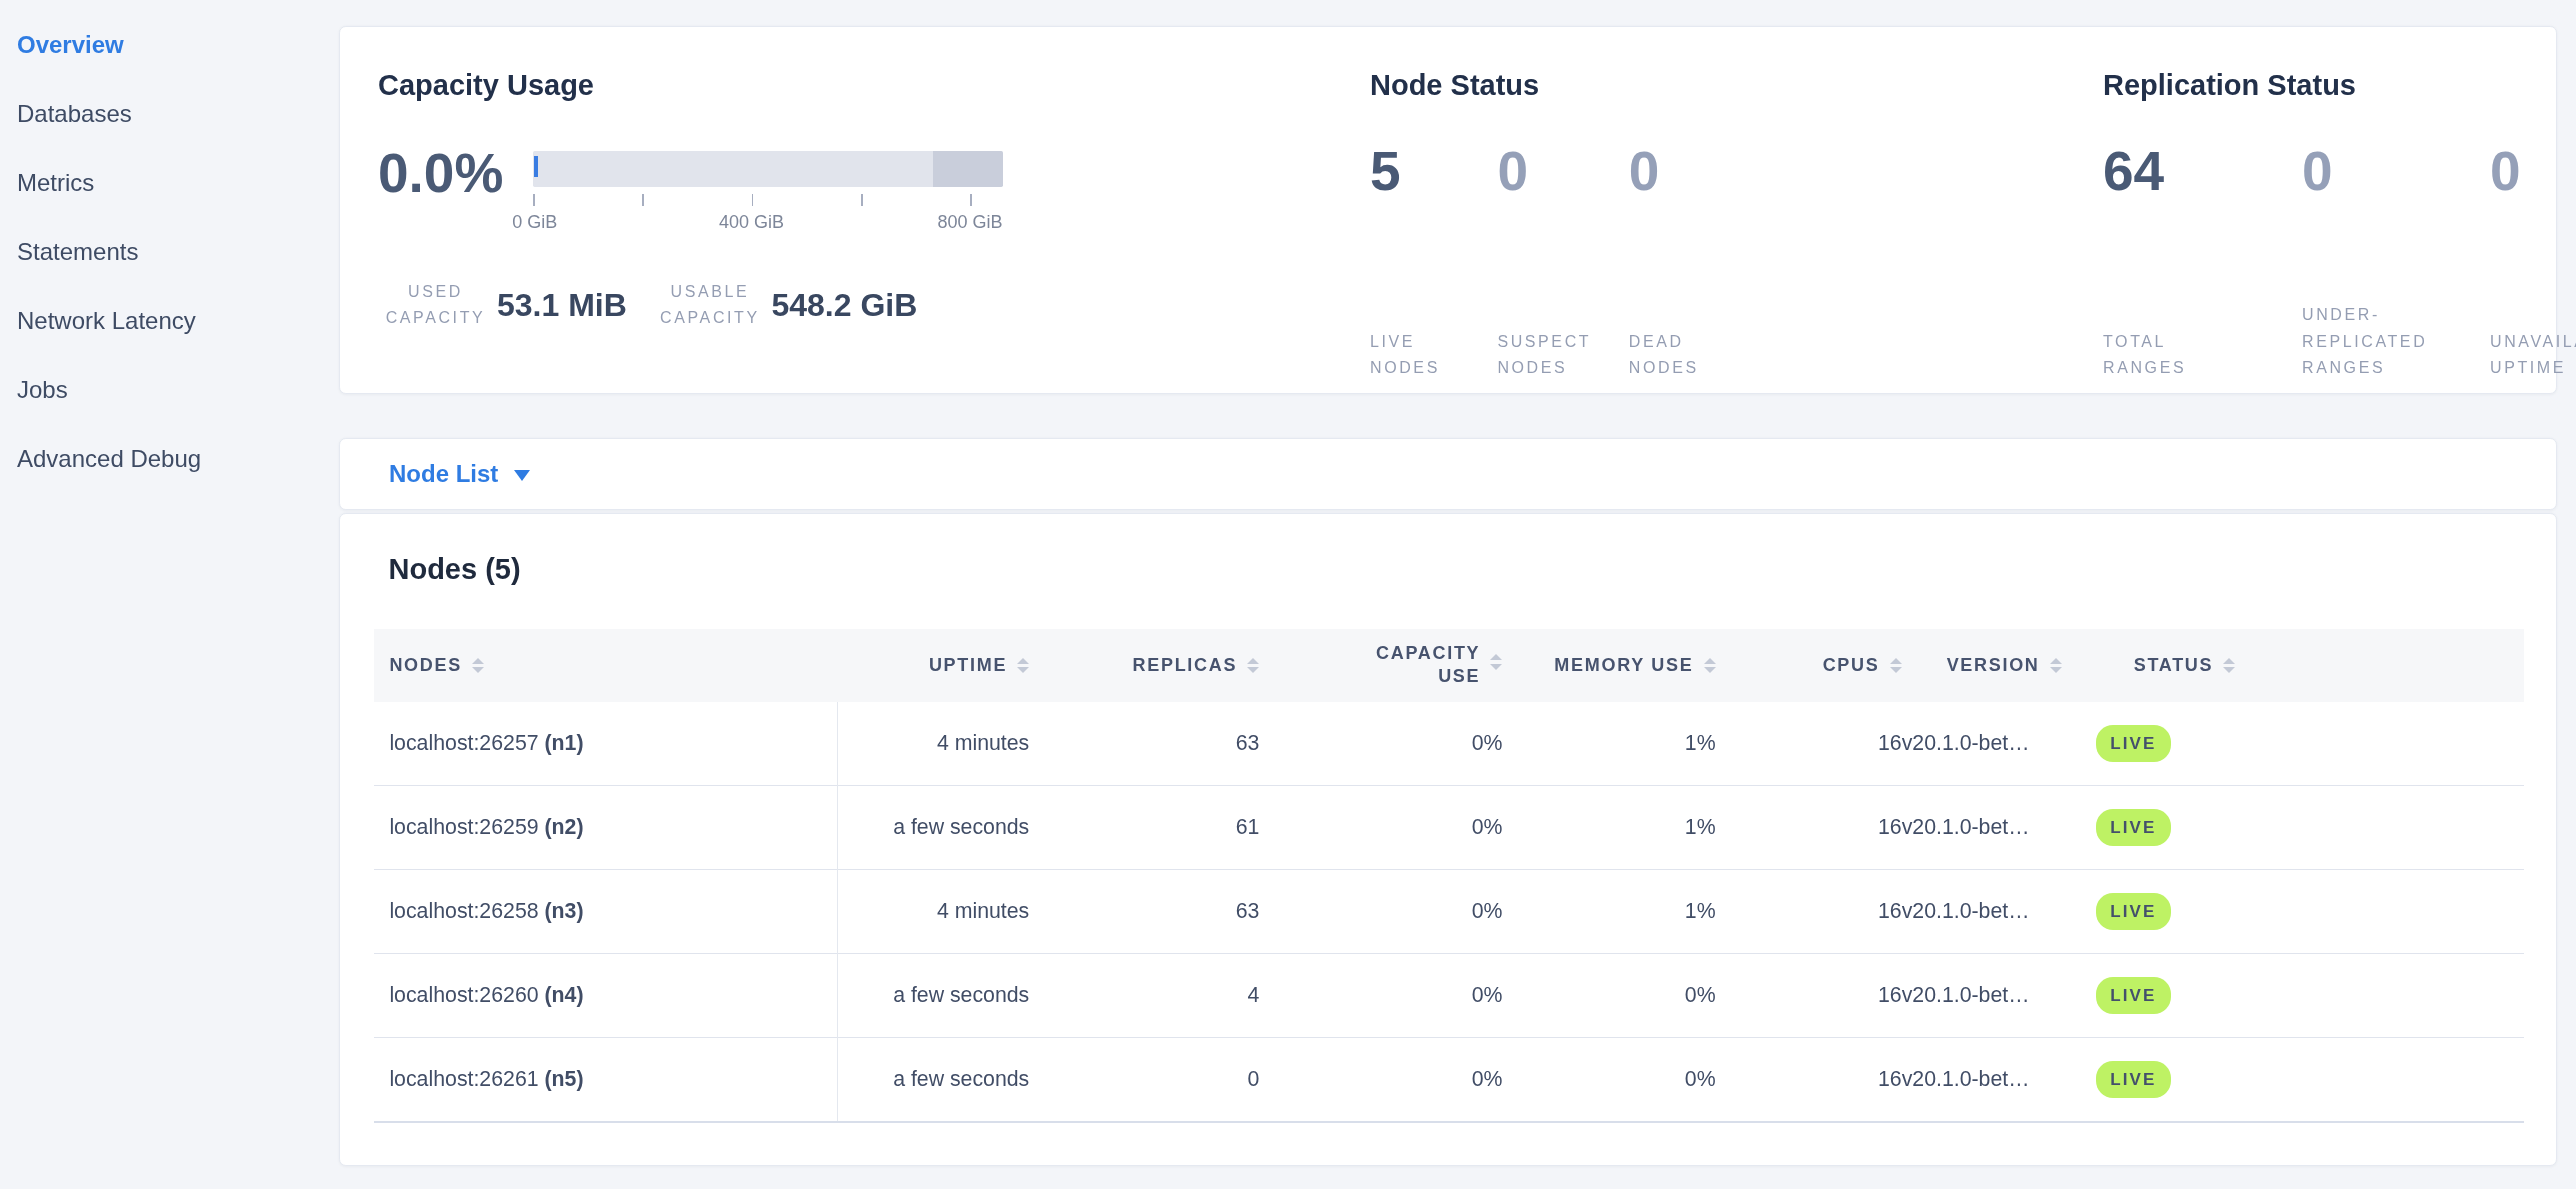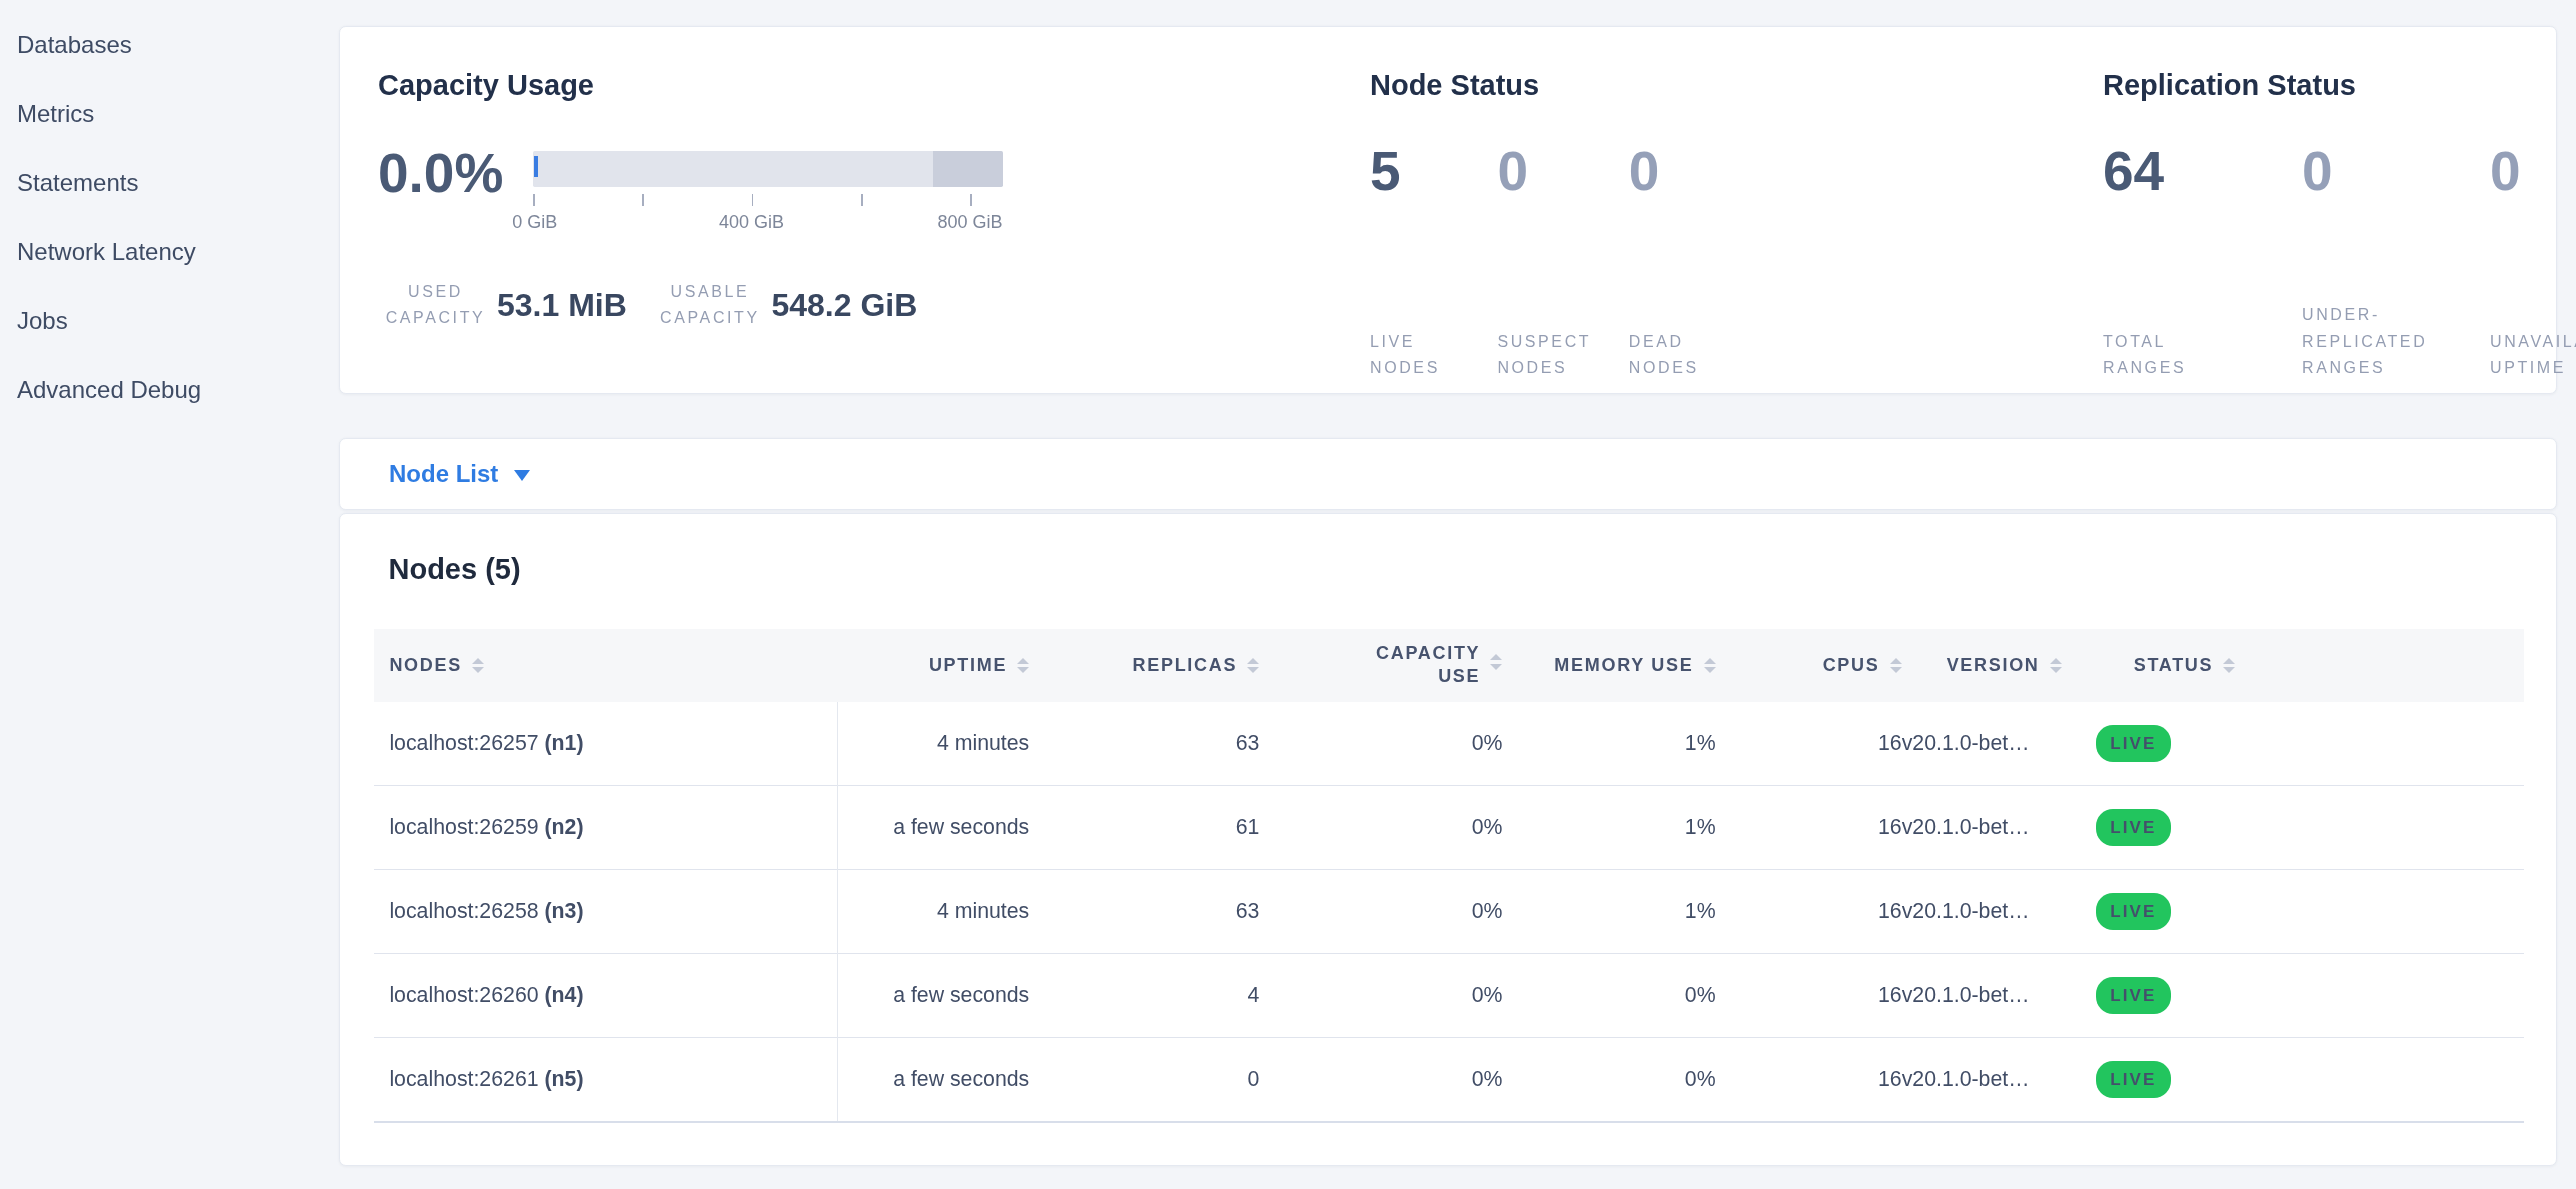--- a/index.html
+++ b/index.html
@@ -124,32 +124,33 @@
   tbody td.c-nodes { border-right: 1.7px solid #e4e8ef; padding-left: 15.4px; }
   td.num { text-align: right; padding-right: 17px; }
   th.pr { padding-right: 17px; }
   td.c-version { padding-left: 45px; color: #414d66; }
   th.col-version .th-inner, th.col-status .th-inner { padding-left: 45px; }
   th.col-status .th-inner { padding-left: 38px; }
   td.c-status { padding-left: 38px; }
   th.col-nodes .th-inner { padding-left: 15.4px; }
   .node-id { font-weight: 700; }
   .status-badge {
-    display: inline-block; background: #22c55e; color: #44506b;
+    display: inline-block; background: #bef264; color: #44506b;
     font-size: 17px; font-weight: 700; letter-spacing: 2.1px;
     padding: 8.5px 14.5px; border-radius: 17px;
   }
   th.col-capacity .th-label { max-width: 109px; }
 </style>
 </head>
 <body>
 
 <div class="layout">
 
   <nav class="sidebar">
+    <div class="nav-item active">Overview</div>
     <div class="nav-item">Databases</div>
     <div class="nav-item">Metrics</div>
     <div class="nav-item">Statements</div>
     <div class="nav-item">Network Latency</div>
     <div class="nav-item">Jobs</div>
     <div class="nav-item">Advanced Debug</div>
   </nav>
 
   <main class="main">
 

